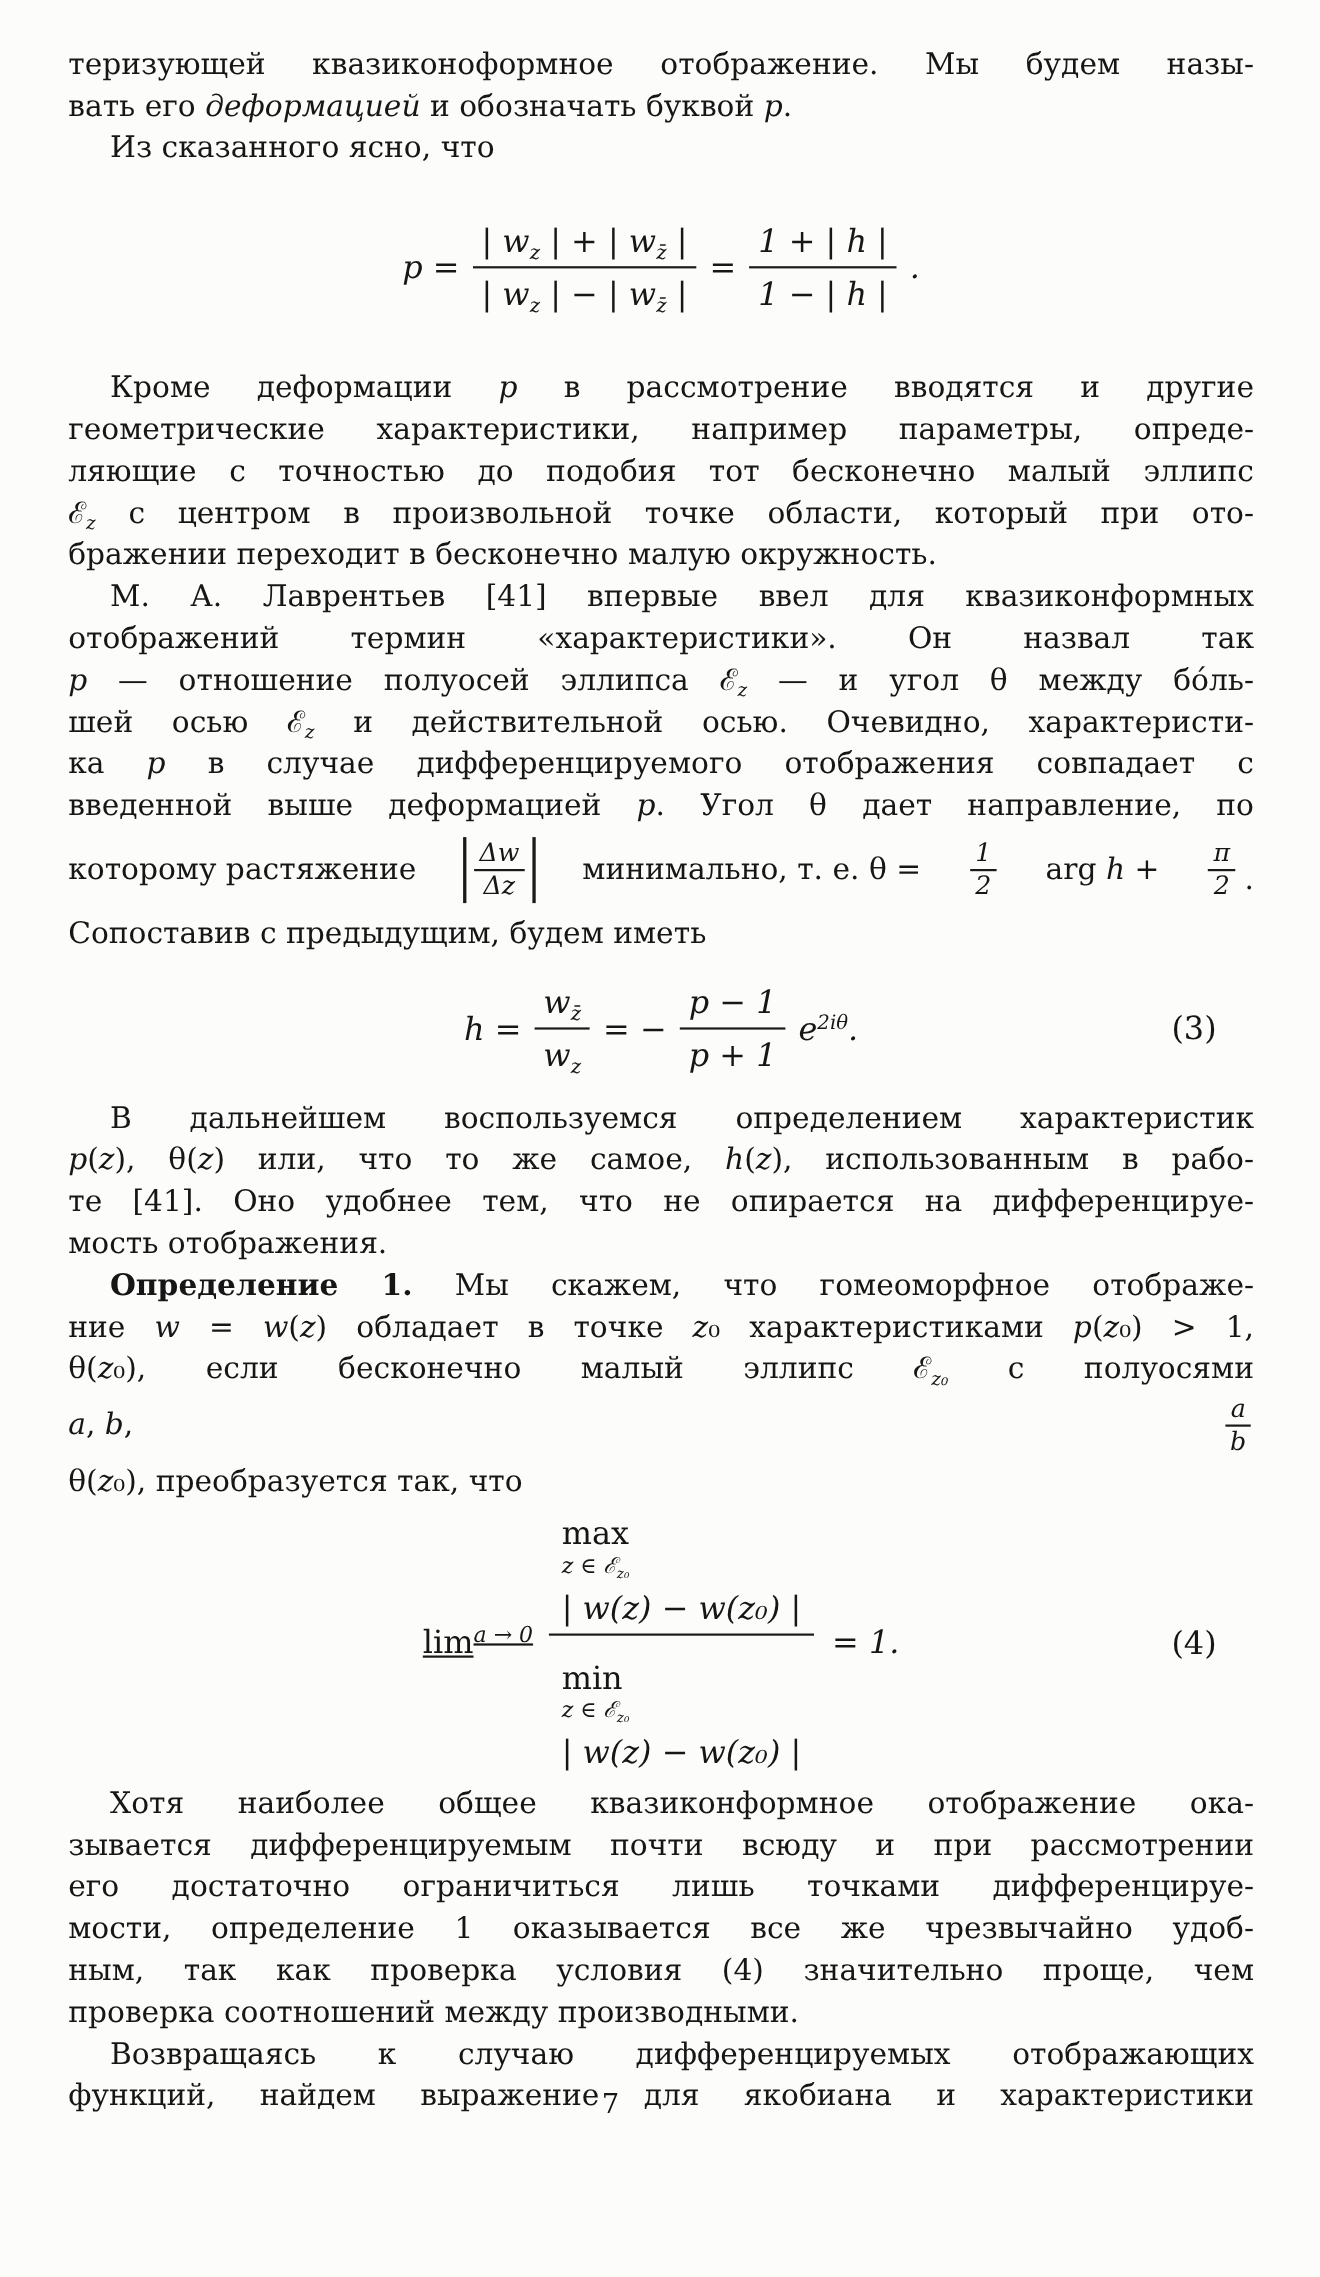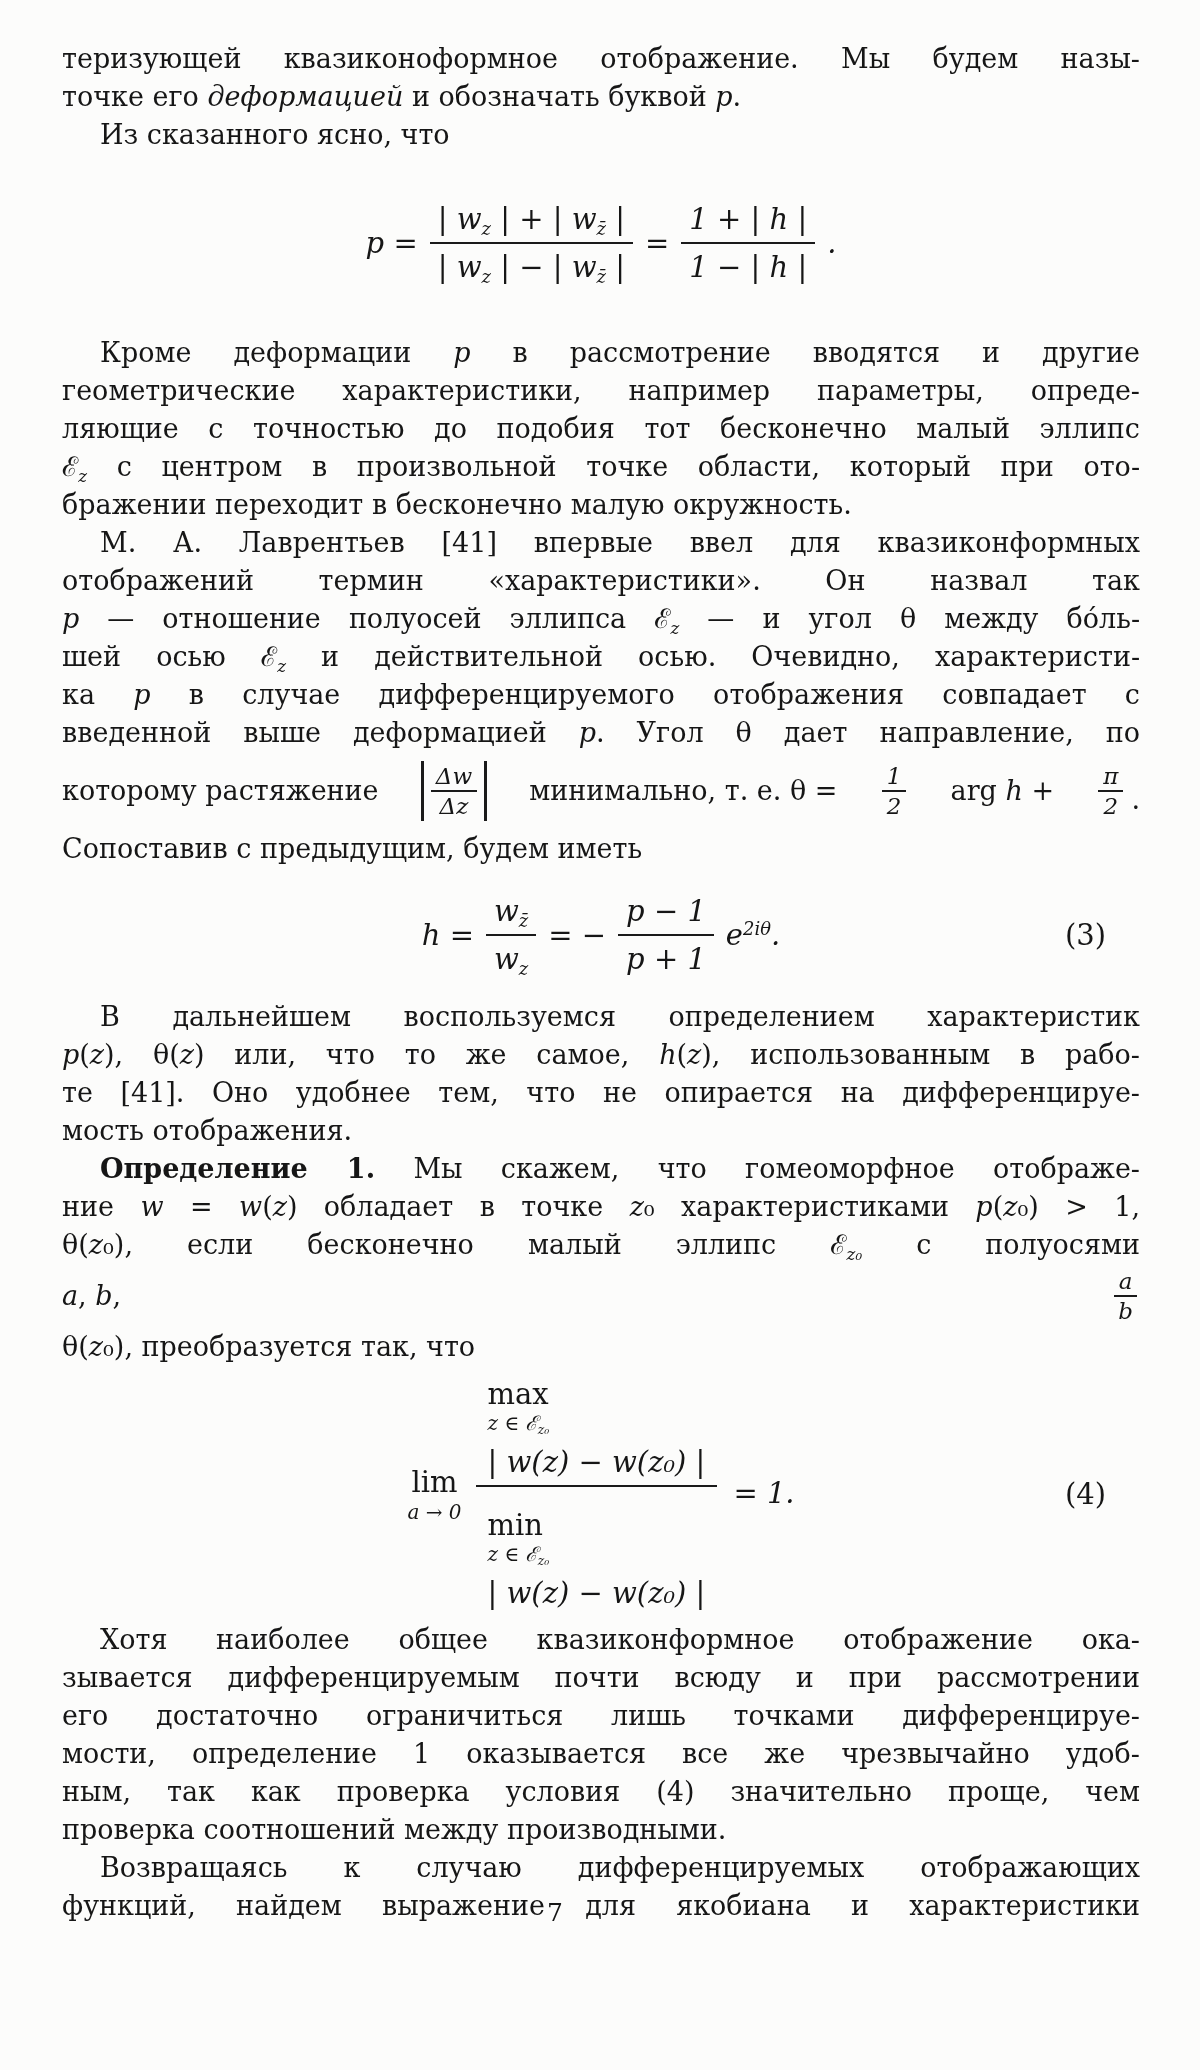--- a/index.html
+++ b/index.html
@@ -33,21 +33,21 @@
   .formula .frac { display:inline-flex; flex-direction:column; align-items:center; margin:0 10px; }
   .formula .frac .num { border-bottom:2px solid #1a1a1a; padding:2px 8px 5px; }
   .formula .frac .den { padding:5px 8px 2px; }
   .formula .piece { margin:0 2px; }
   .eq-tag { position:absolute; right:34px; top:50%; transform:translateY(-50%); font-style:normal; }
   .f1 { min-height:150px; margin-top:14px; margin-bottom:16px; }
   .f3 { min-height:122px; margin-top:6px; margin-bottom:2px; }
   .f4 { min-height:185px; margin-top:10px; margin-bottom:10px; }
 
   
-  .limstack { display:inline-flex; flex-direction:column; align-items:center; margin-right:14px; font-style:normal; }
+  .limstack { display:inline-flex; margin-right:14px; font-style:normal;text-decoration:underline; }
   .under { font-size:20px; font-style:italic; line-height:1.1; }
   .bigfrac { display:inline-flex; flex-direction:column; align-items:center; }
   .bigfrac .bnum, .bigfrac .bden { display:flex; align-items:flex-start; gap:10px; padding:0 12px;flex-direction:column; }
   .bigfrac .bnum { border-bottom:2px solid #1a1a1a; padding-bottom:4px; }
   .bigfrac .bden { padding-top:20px; }
   .opstack { display:inline-flex; flex-direction:column; align-items:flex-start; font-style:normal; }
   .expr { font-style:italic; }
   .rhs { margin-left:16px; }
 
   
@@ -68,21 +68,21 @@
   .page-number { position:absolute; top:1898px; left:0; width:1110px; text-align:center; font-size:25px; color:#161616; }
 </style>
 </head>
 <body>
 
 <div class="page">
   <div class="text-block">
 
     <div>
       <div class="line">теризующей квазиконоформное отображение. Мы будем назы-</div>
-      <div class="line noj"><span>точке его </span><i>деформацией</i><span> и обозначать буквой </span><i>p</i><span>.</span></div>
+      <div class="line noj"><span>вать его </span><i>деформацией</i><span> и обозначать буквой </span><i>p</i><span>.</span></div>
       <div class="line noj ind">Из сказанного ясно, что</div>
     </div>
 
     <div class="formula f1">
       <span class="piece">p =</span>
       <span class="frac">
         <span class="num">| w<sub>z</sub> | + | w<sub>z̄</sub> |</span>
         <span class="den">| w<sub>z</sub> | − | w<sub>z̄</sub> |</span>
       </span>
       <span class="piece">=</span>

